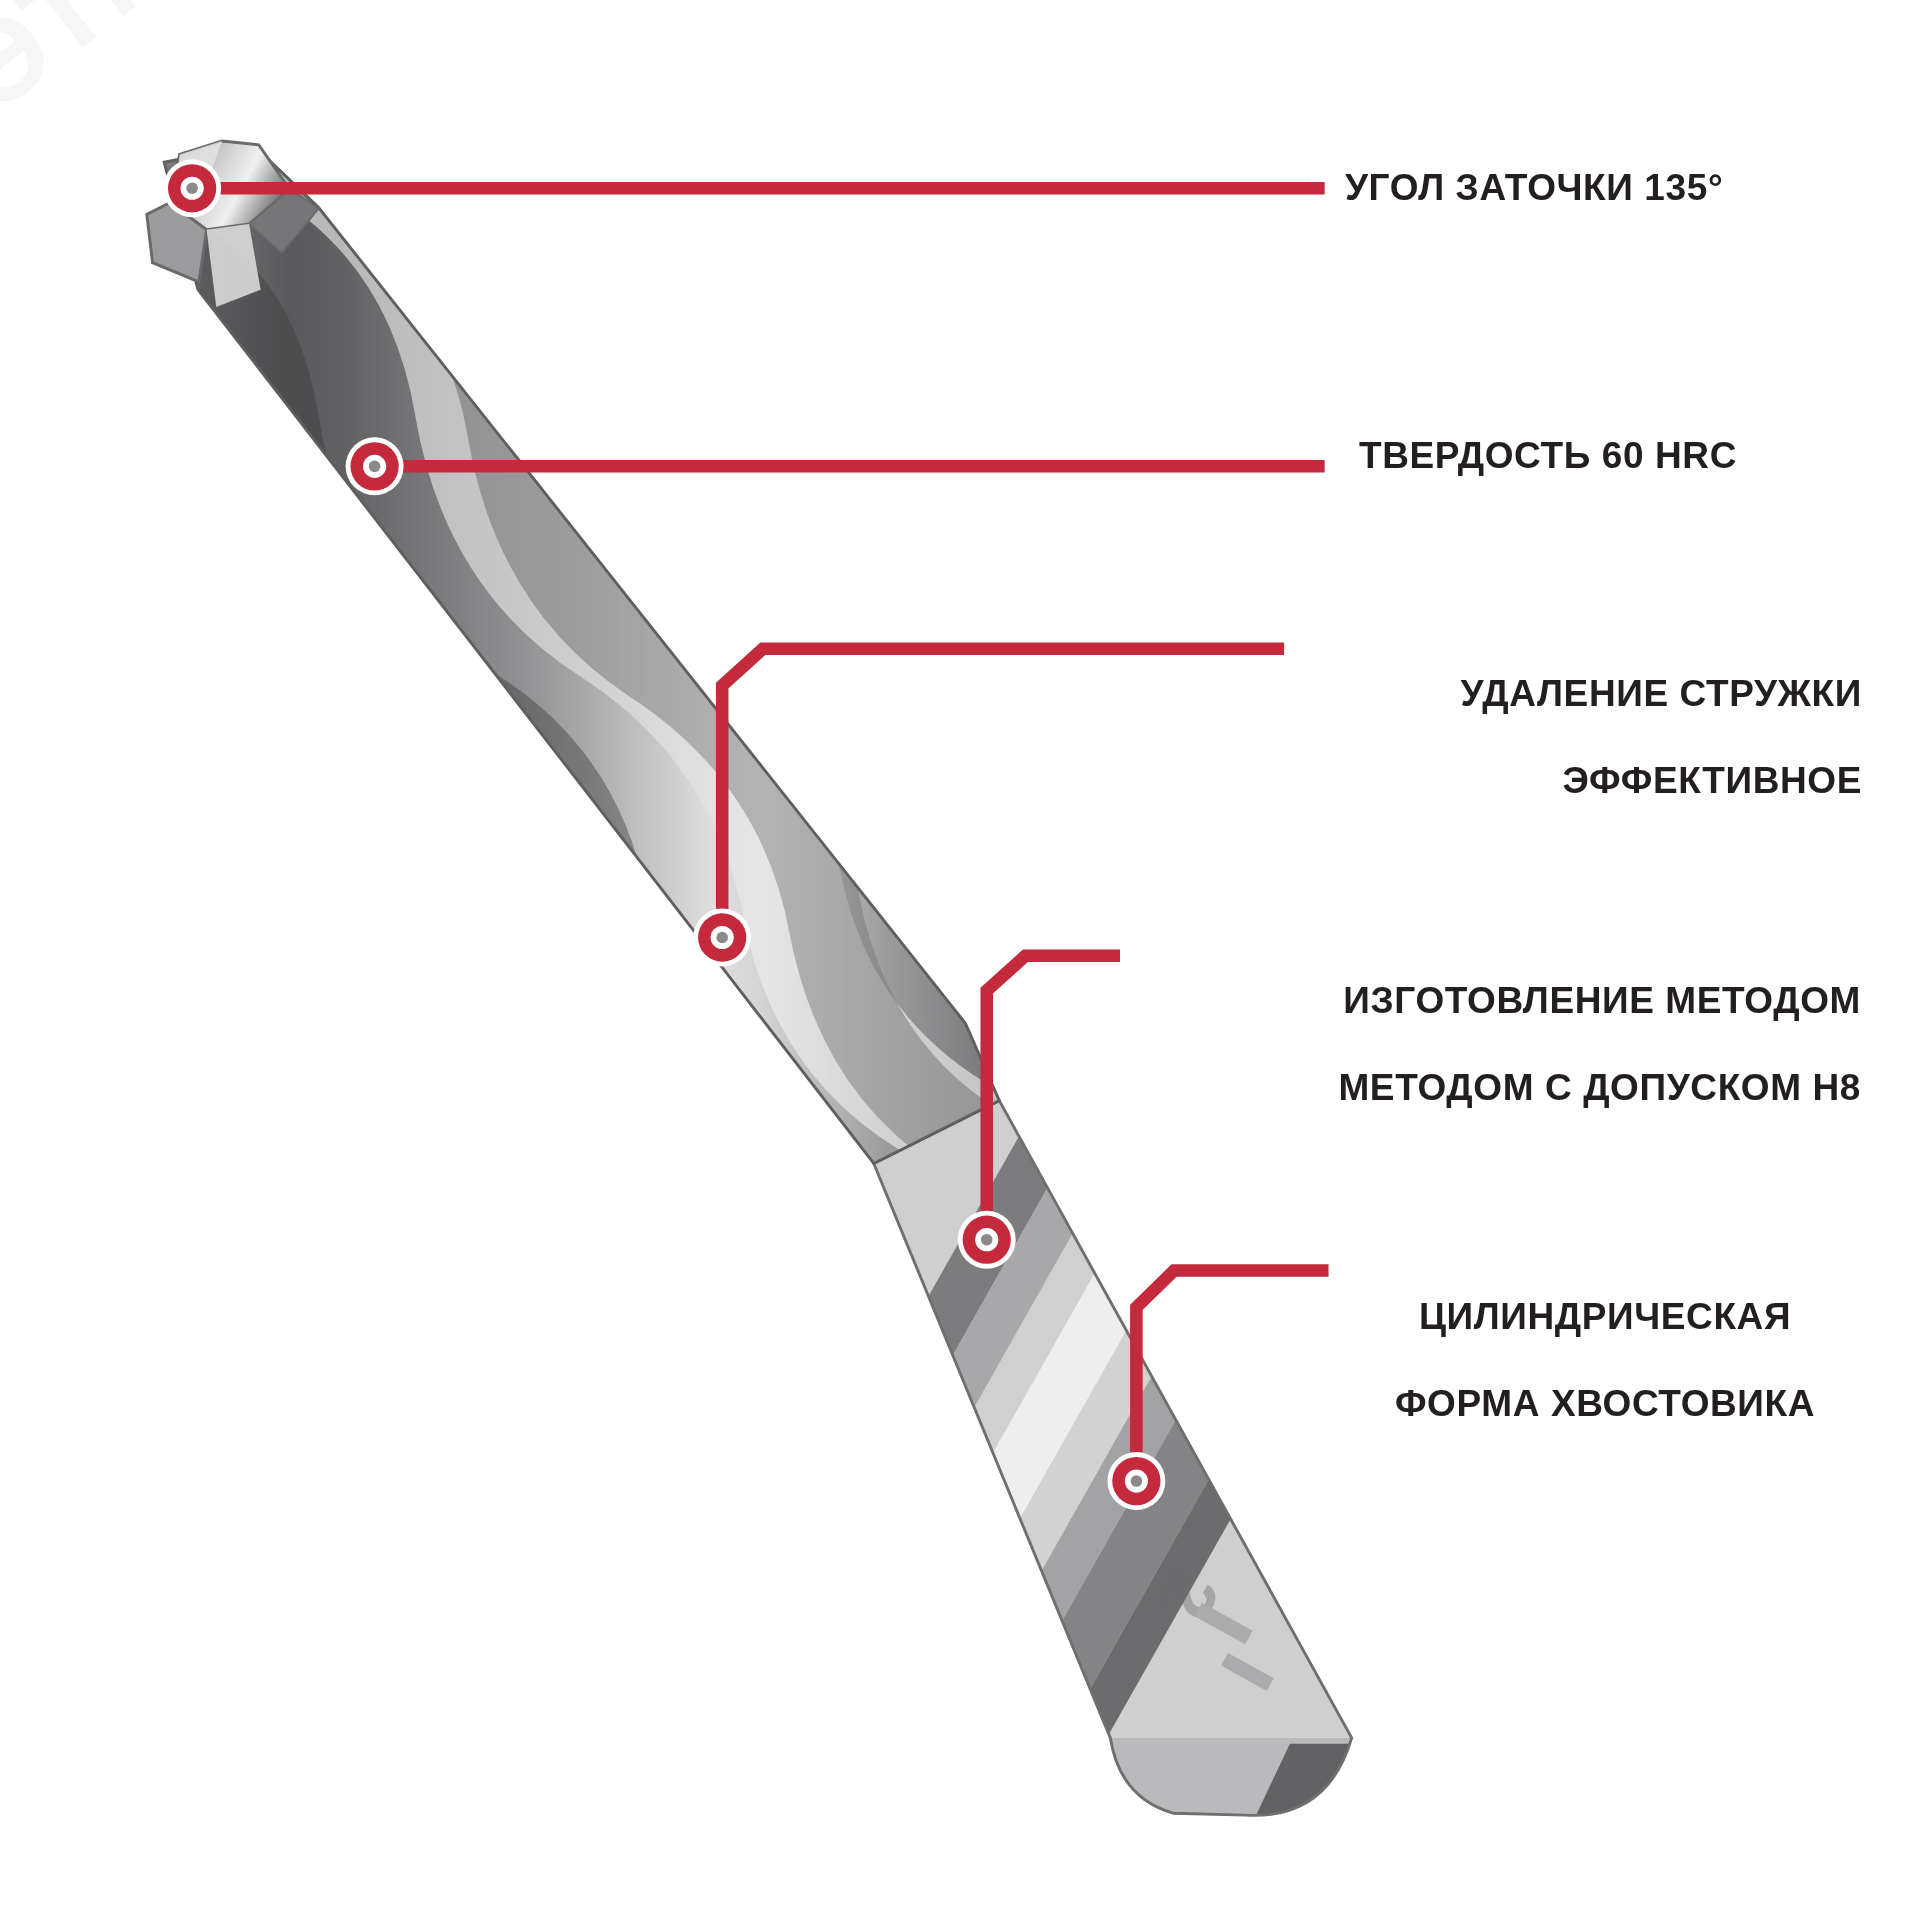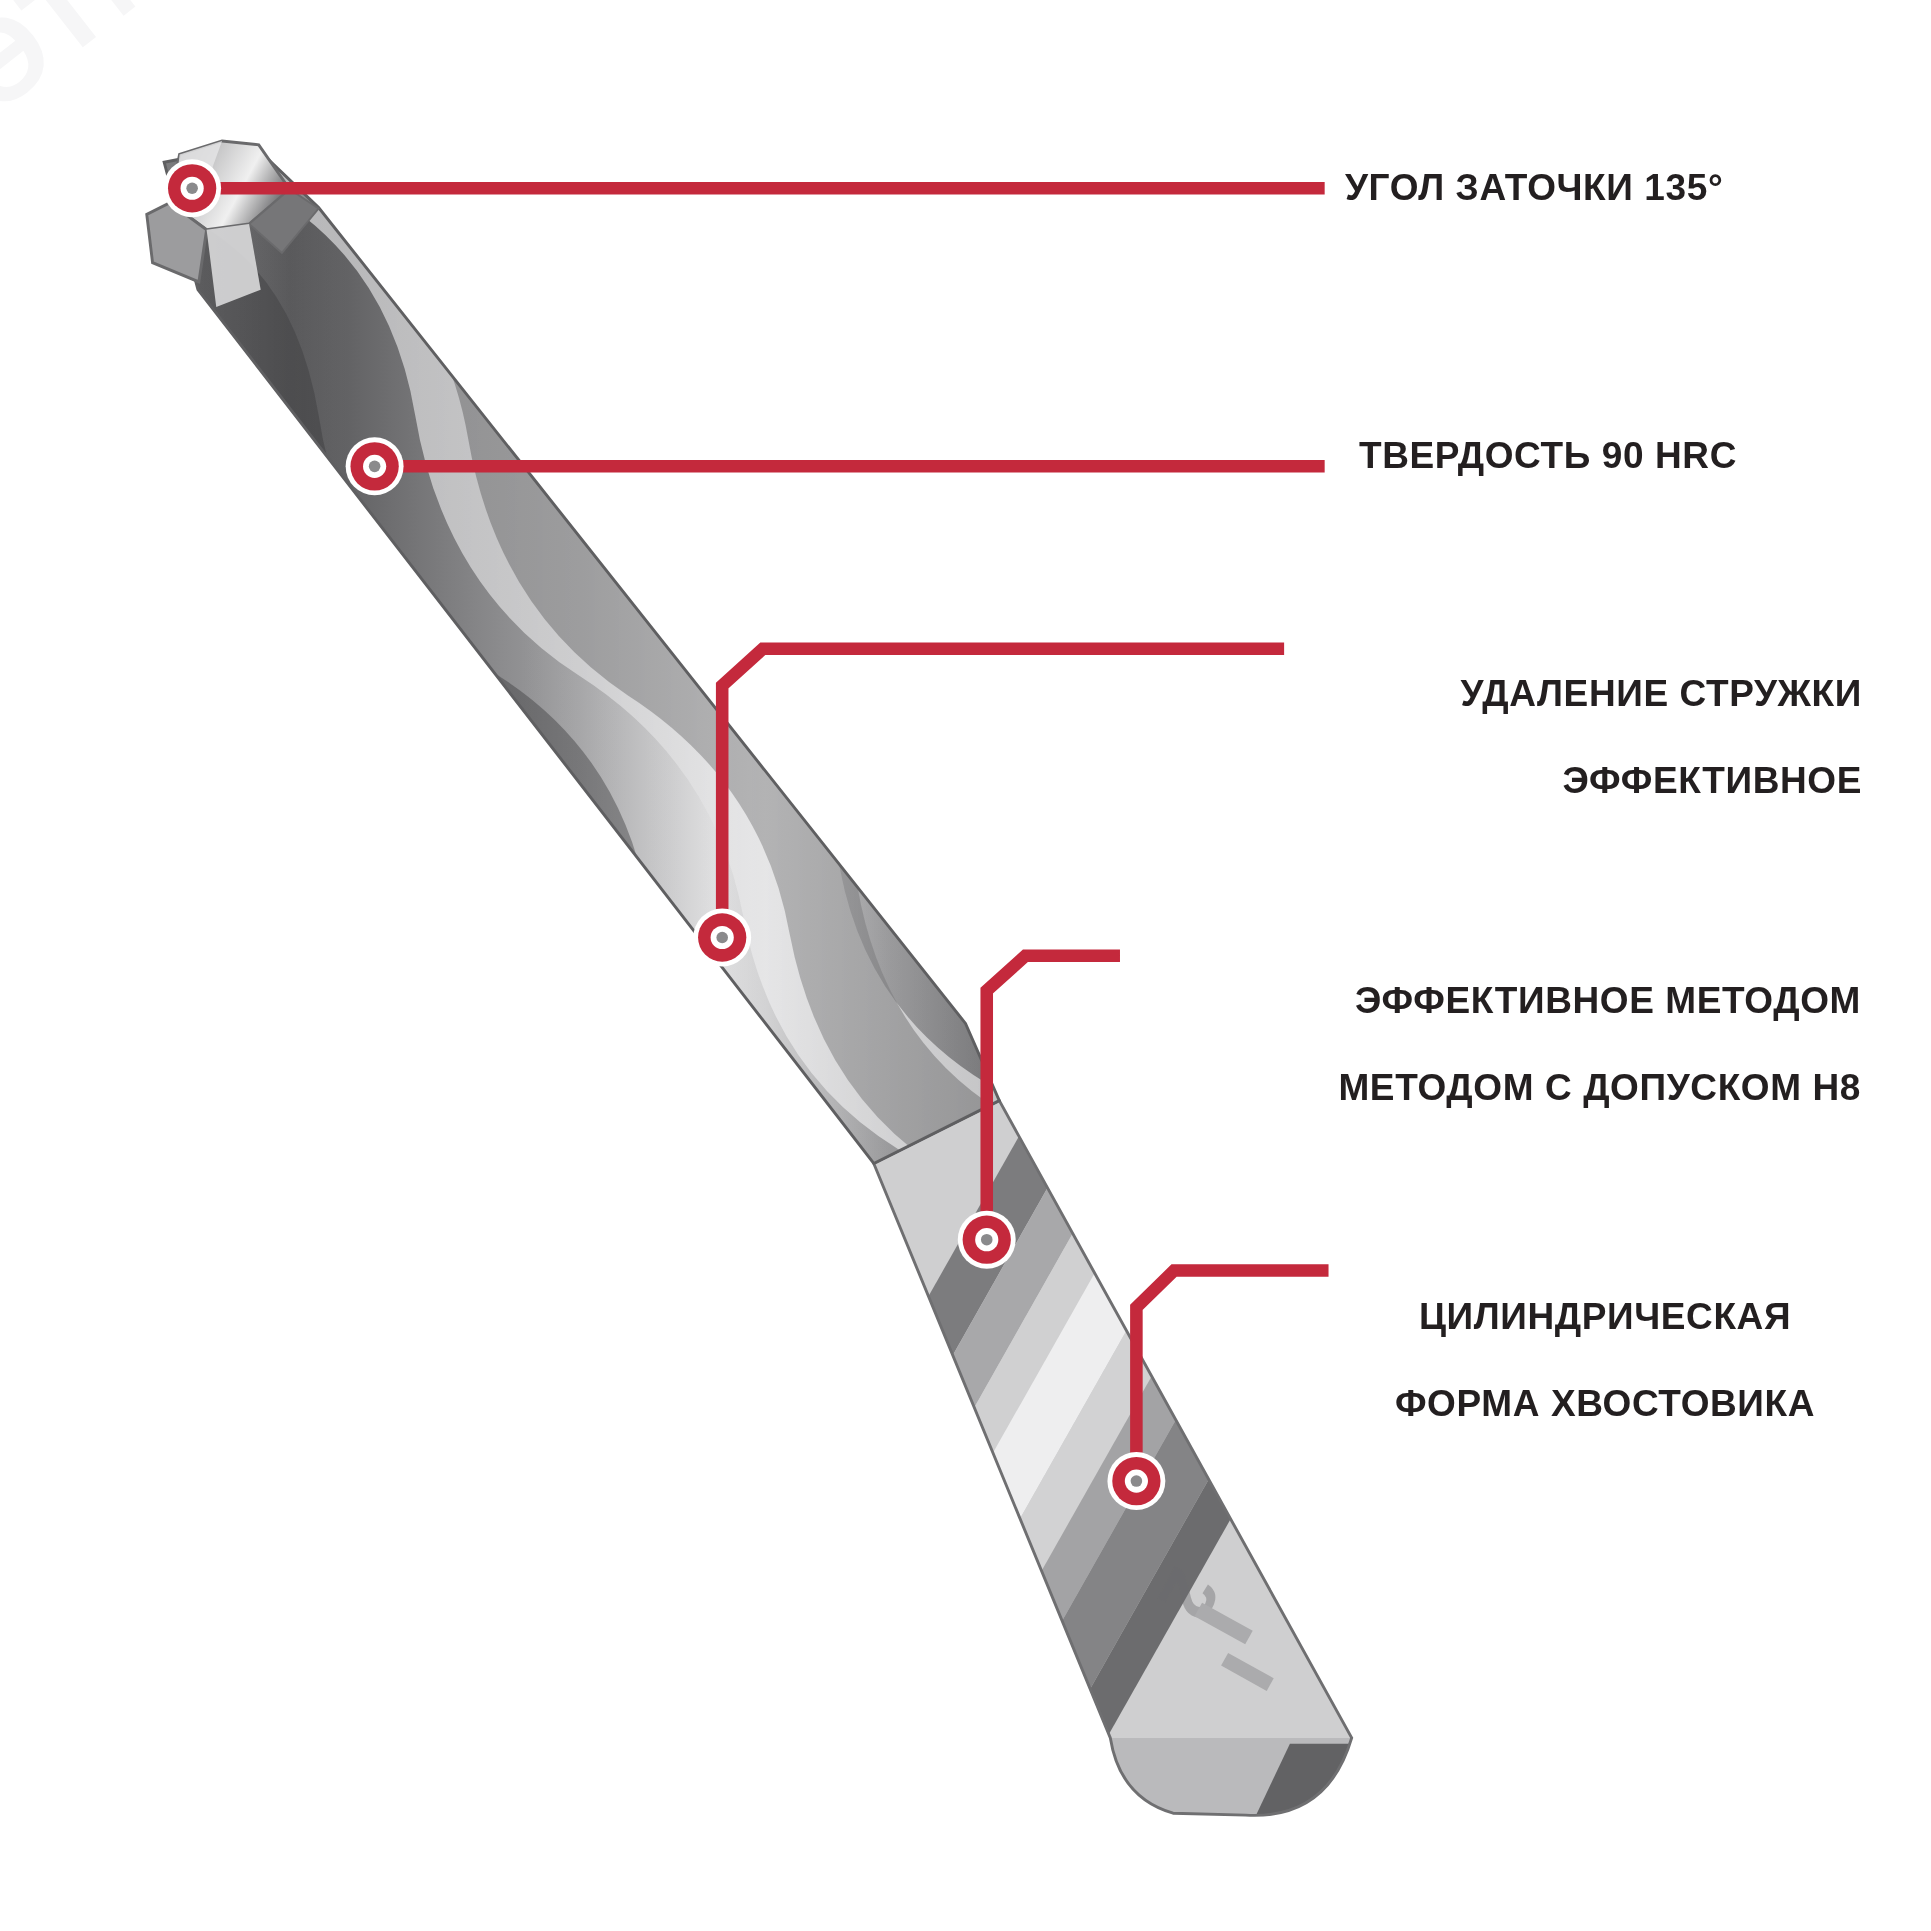--- a/index.html
+++ b/index.html
@@ -226,29 +226,29 @@
         <circle r="30" fill="#ffffff"></circle>
         <circle r="25" fill="#c4293c"></circle>
         <circle r="12" fill="#ffffff"></circle>
         <circle r="6" fill="#8a8a8c"></circle>
       </g>
     </g>
   </svg>
 
   <div class="callout-label" style="left:1345px; top:166px;">УГОЛ ЗАТОЧКИ 135°</div>
 
-  <div class="callout-label" style="left:1359px; top:434px;">ТВЕРДОСТЬ 90 HRC</div>
+  <div class="callout-label" style="left:1359px; top:434px;">ТВЕРДОСТЬ 60 HRC</div>
 
   <div class="callout-label two-line" style="left:1302px; top:628px; text-align:right; width:560px;">
     <div>УДАЛЕНИЕ СТРУЖКИ</div>
     <div>ЭФФЕКТИВНОЕ</div>
   </div>
 
   <div class="callout-label two-line" style="left:1139px; top:935px; text-align:right; width:722px;">
-    <div>ЭФФЕКТИВНОЕ МЕТОДОМ</div>
+    <div>ИЗГОТОВЛЕНИЕ МЕТОДОМ</div>
     <div>МЕТОДОМ С ДОПУСКОМ H8</div>
   </div>
 
   <div class="callout-label two-line" style="left:1348px; top:1251px; text-align:center; width:514px;">
     <div>ЦИЛИНДРИЧЕСКАЯ</div>
     <div>ФОРМА ХВОСТОВИКА</div>
   </div>
 
 </div>
 

